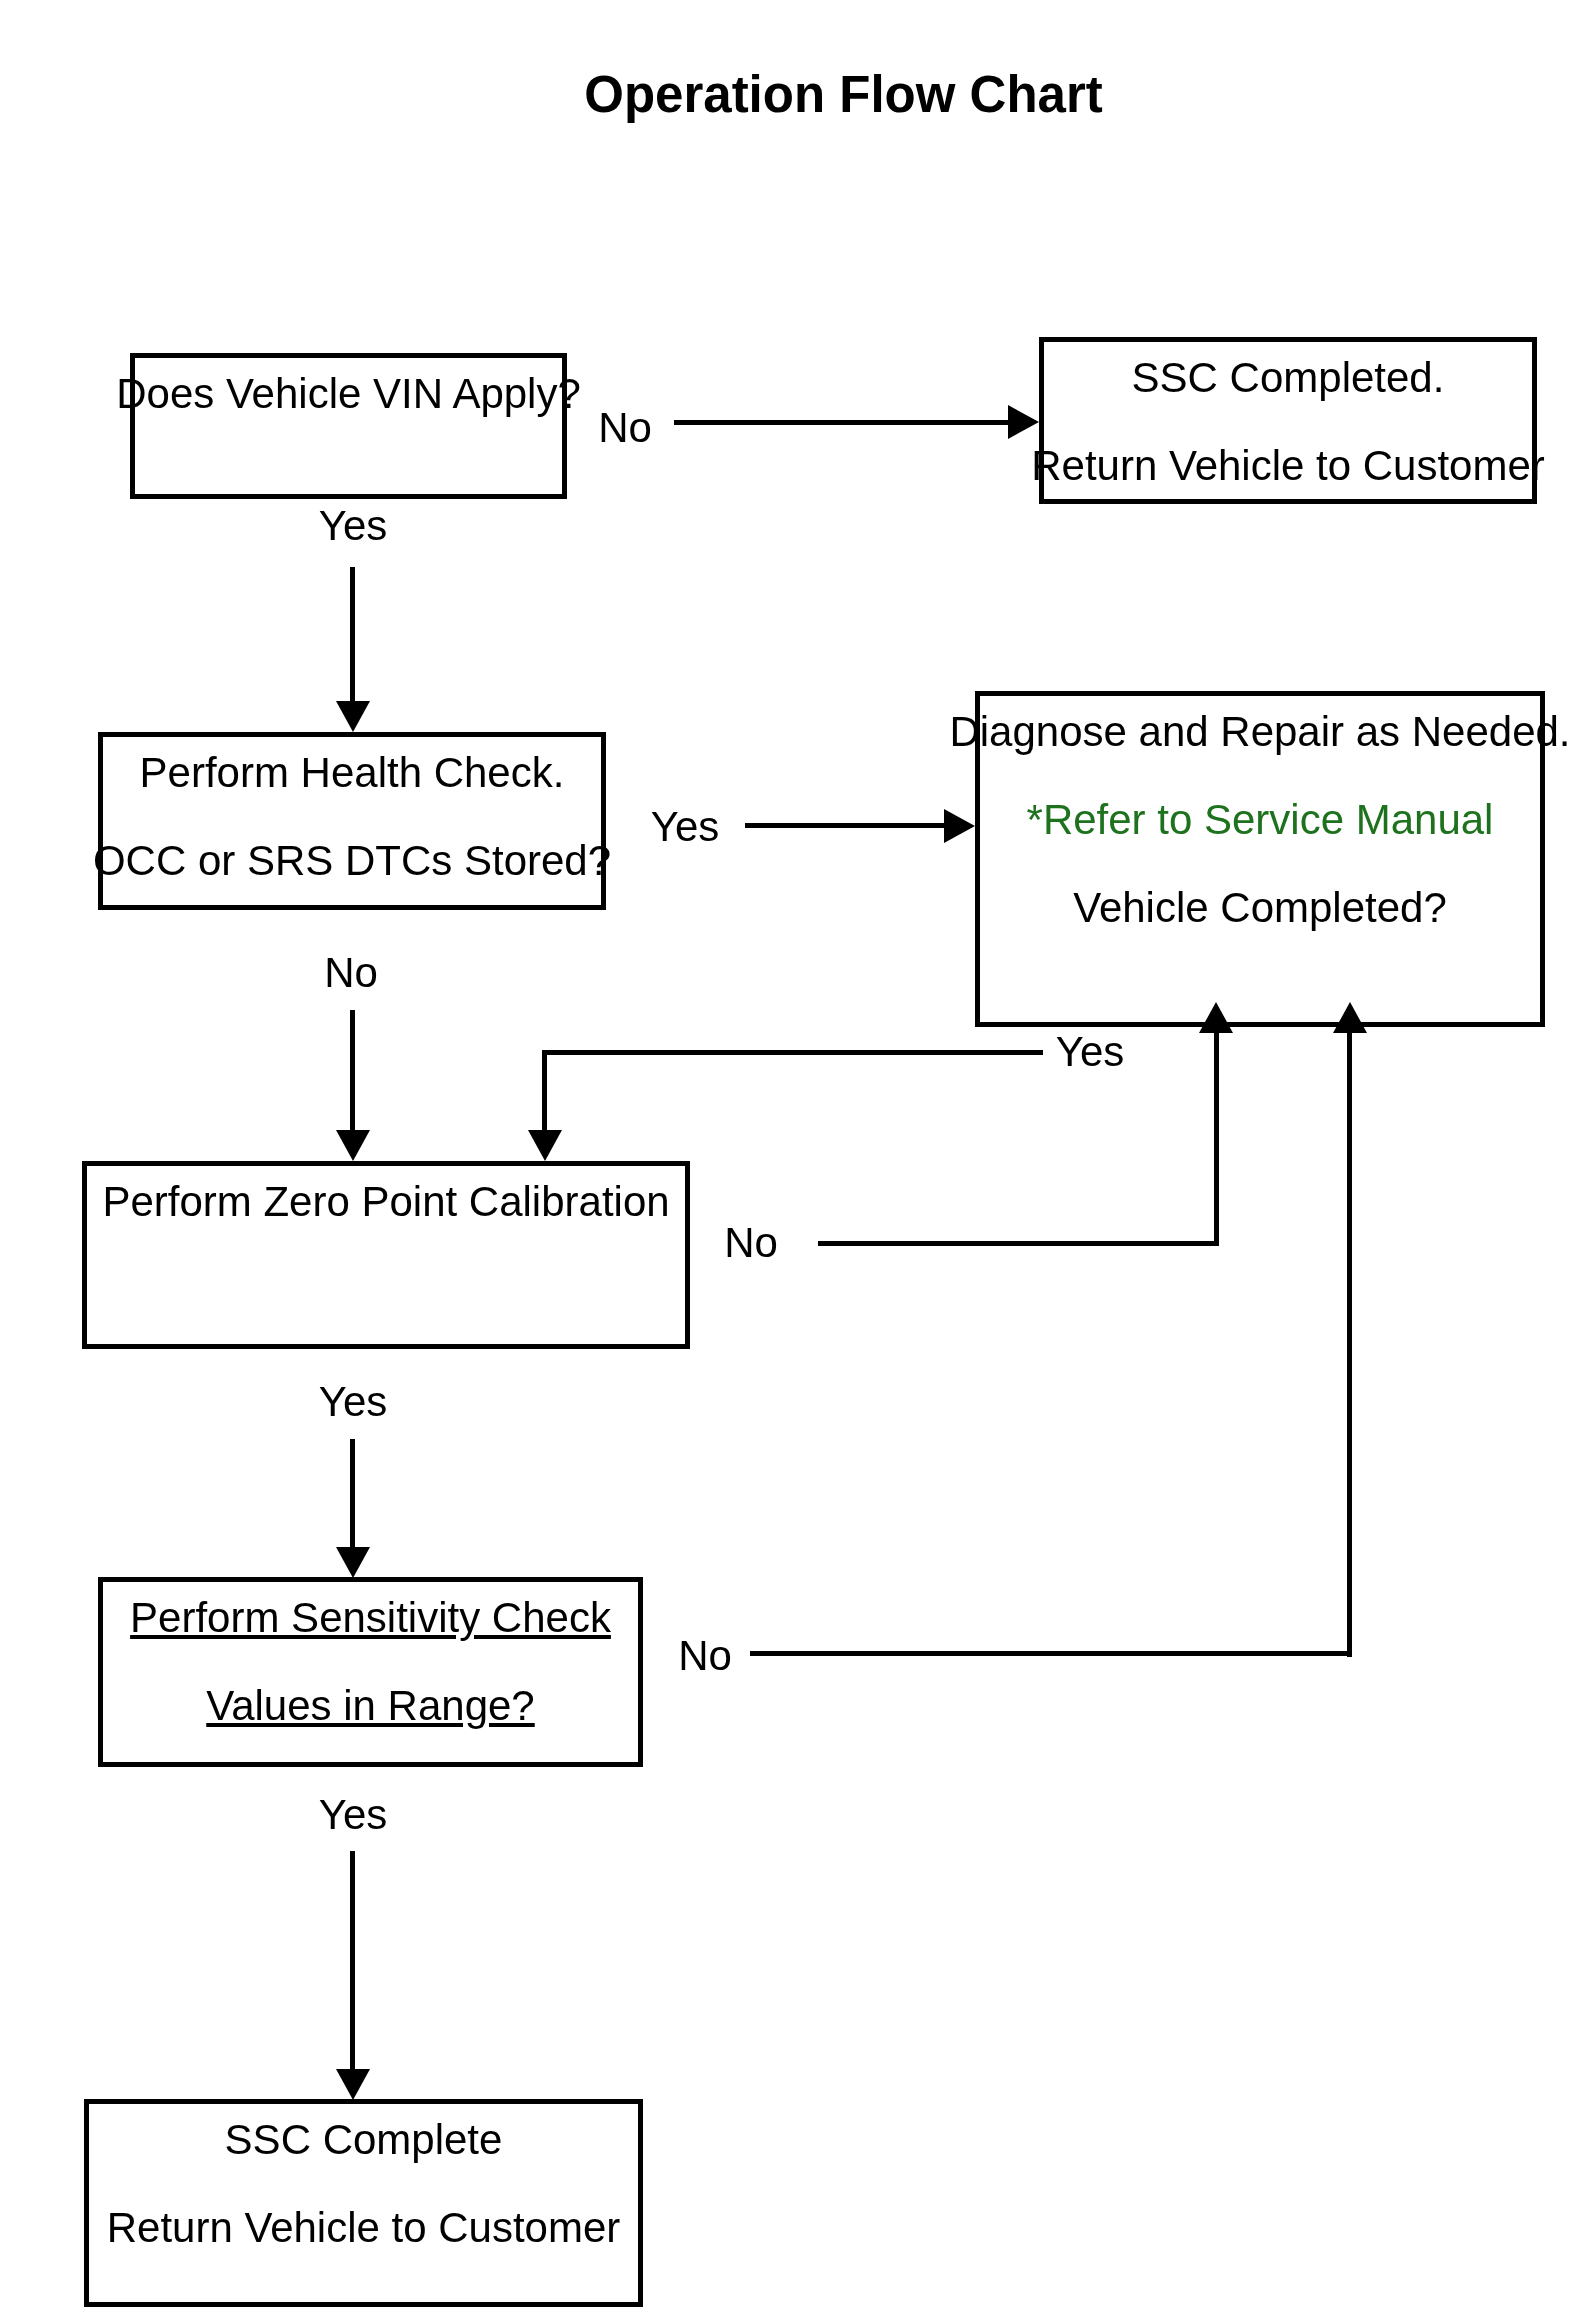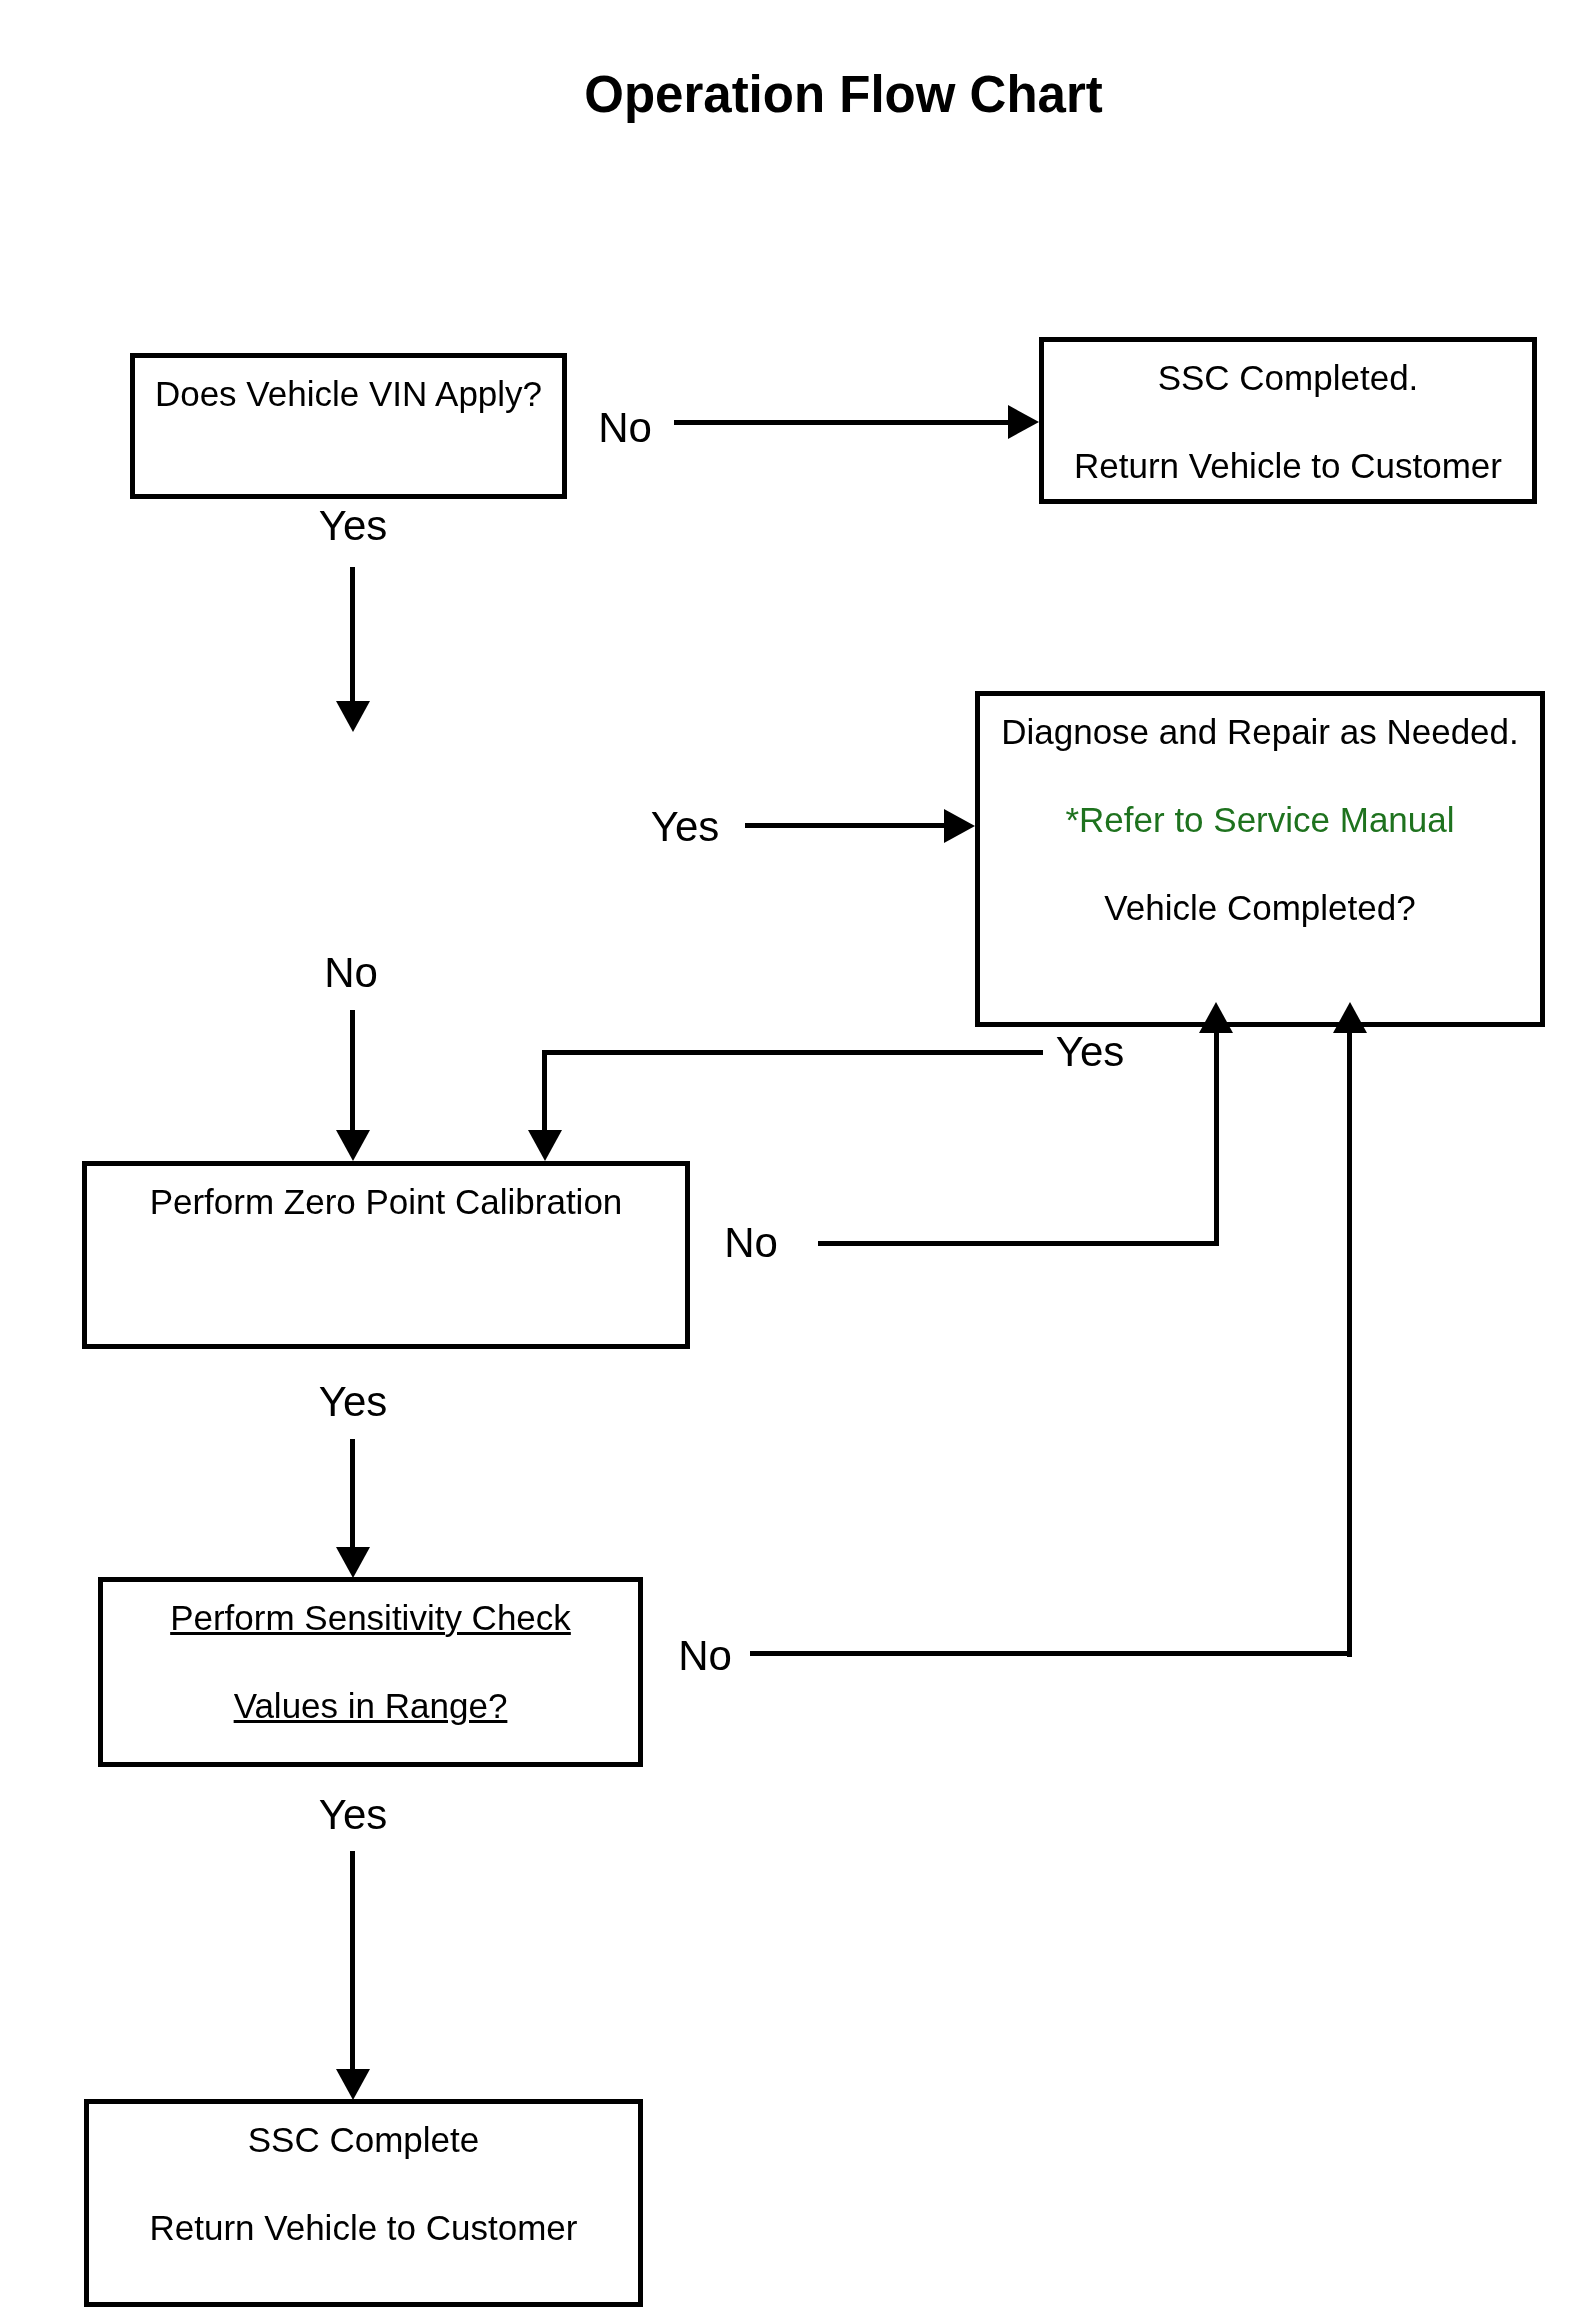--- a/index.html
+++ b/index.html
@@ -31,21 +31,21 @@
     font-size: 51px;
     font-weight: bold;
     letter-spacing: 0px;
   }
   .node {
     position: absolute;
     box-sizing: border-box;
     border: 5.1px solid #000000;
     background: #ffffff;
     text-align: center;
-    font-size: 35px;
+    font-size: 42px;
     white-space: nowrap;
   }
   .node-line {
     height: 88px;
     display: flex;
     align-items: center;
     justify-content: center;
   }
   .node-line:first-child {
     margin-top: -8.5px;
@@ -99,20 +99,24 @@
 
   <div class="node" style="left:130px; top:320px; width:437px; height:146px;">
     <div class="node-line">Does Vehicle VIN Apply?</div>
   </div>
 
   <div class="node" style="left:1039px; top:304px; width:498px; height:167px;">
     <div class="node-line">SSC Completed.</div>
     <div class="node-line">Return Vehicle to Customer</div>
   </div>
 
+  <div class="node" style="left:98px; top:699px; width:508px; height:178px;">
+    <div class="node-line">Perform Health Check.</div>
+    <div class="node-line">OCC or SRS DTCs Stored?</div>
+  </div>
 
   <div class="node" style="left:975px; top:658px; width:570px; height:336px;">
     <div class="node-line">Diagnose and Repair as Needed.</div>
     <div class="node-line accent">*Refer to Service Manual</div>
     <div class="node-line">Vehicle Completed?</div>
   </div>
 
   <div class="node" style="left:82px; top:1128px; width:608px; height:188px;">
     <div class="node-line">Perform Zero Point Calibration</div>
   </div>

